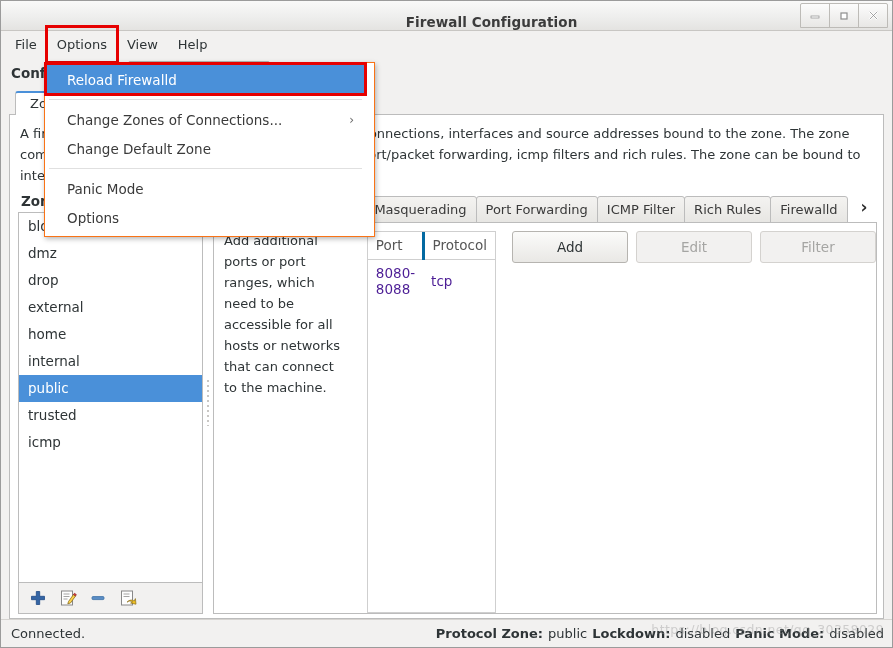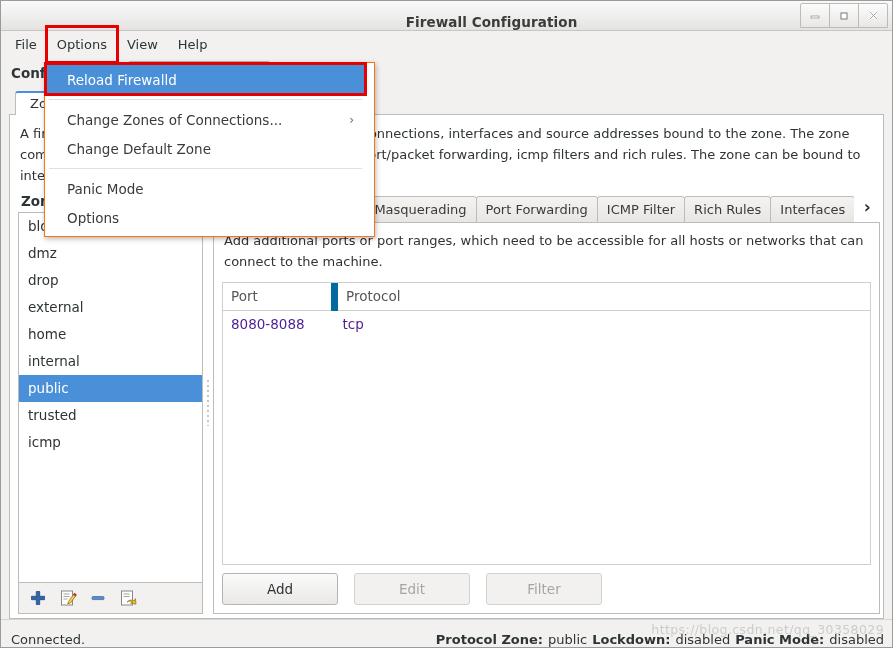--- a/index.html
+++ b/index.html
@@ -325,21 +325,20 @@
     border-bottom: 1px solid #ffffff;
     color: #2e3436;
     z-index: 2;
     padding-top: 4px;
   }
   .tab-body {
     flex: 1;
     border: 1px solid #bcbcbc;
     background: #ffffff;
     display: flex;
-    flex-direction: column;
     min-height: 0;
     box-sizing: border-box;
   }
   .tab-desc {
     padding: 7px 10px 2px 10px;
     font-size: 13px;
     line-height: 1.62;
     color: #2e3436;
   }
   .table-wrap {
@@ -357,31 +356,31 @@
     font-size: 13.5px;
   }
   table.ports th {
     text-align: left;
     font-weight: normal;
     color: #575757;
     padding: 5px 8px 6px 8px;
     border-bottom: 1px solid #cfcfcf;
     background: #ffffff;
   }
-  table.ports th.c1 { width: 92px; border-right: 7px solid #0369a1; }
+  table.ports th.c1 { width: 92px; border-right: 3px solid #0369a1; }
   table.ports td {
     padding: 5px 8px;
     color: #4c1d95;
   }
   .btnrow {
     height: 48px;
     flex: 0 0 48px;
     display: flex;
     align-items: center;
-    gap: 16px;
+    gap: 8px;
     padding-left: 8px;
   }
   .btn {
     min-width: 86px;
     height: 30px;
     padding: 0 14px;
     font-size: 13.5px;
     border: 1px solid #b6b4b0;
     border-radius: 3px;
     background: linear-gradient(to bottom,#fbfbfa,#e9e8e5);
@@ -394,21 +393,21 @@
     border-color: #d4d2cf;
   }
 
   
   .statusbar {
     height: 28px;
     flex: 0 0 28px;
     border-top: 1px solid #d6d4d1;
     background: #f2f1f0;
     display: flex;
-    align-items: flex-end;
+    align-items: center;
     padding: 0 8px 0 10px;
     font-size: 13px;
     color: #2e3436;
     box-sizing: border-box;
     position: relative;
   }
   .status-right {
     margin-left: auto;
     display: flex;
     gap: 5px;
@@ -536,21 +535,21 @@
           <div class="rightpane">
             <div class="tabs-row">
               <div class="tab-scroll">‹</div>
               <div class="tabstrip">
                 <div class="tab"><span>Services</span></div>
                 <div class="tab active"><span>Ports</span></div>
                 <div class="tab"><span>Masquerading</span></div>
                 <div class="tab"><span>Port Forwarding</span></div>
                 <div class="tab"><span>ICMP Filter</span></div>
                 <div class="tab"><span>Rich Rules</span></div>
-                <div class="tab"><span>Interfaces</span></div>
+                <div class="tab"><span>Firewalld</span></div>
               </div>
               <div class="tab-scroll">›</div>
             </div>
 
             <div class="tab-body">
               <div class="tab-desc">Add additional ports or port ranges, which need to be accessible for all hosts or networks that can connect to the machine.</div>
 
               <div class="table-wrap">
                 <table class="ports">
                   <thead>

